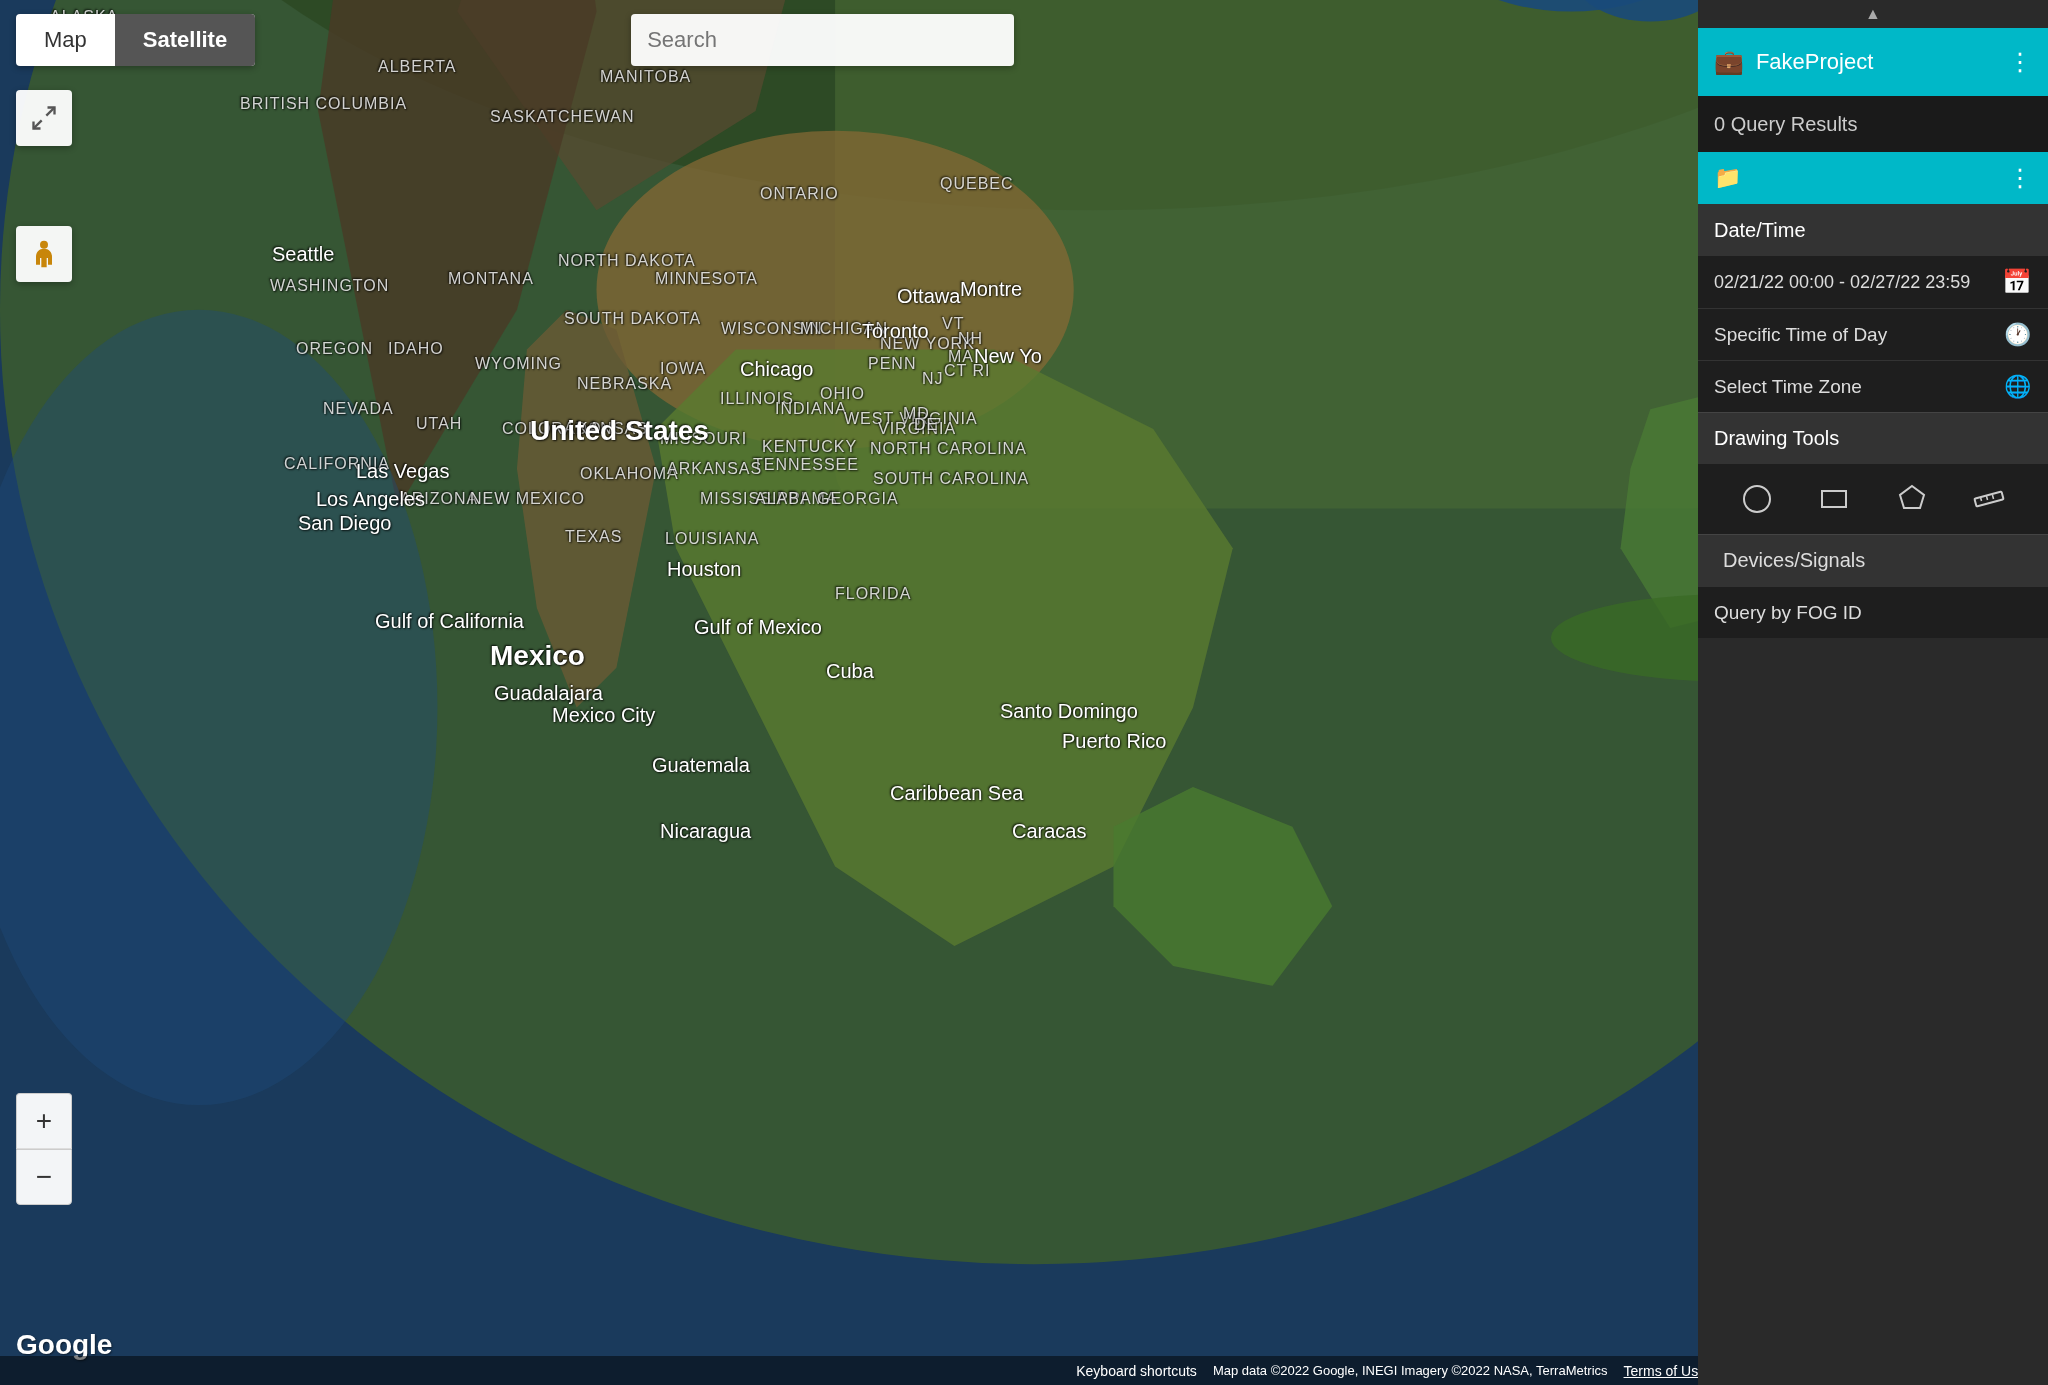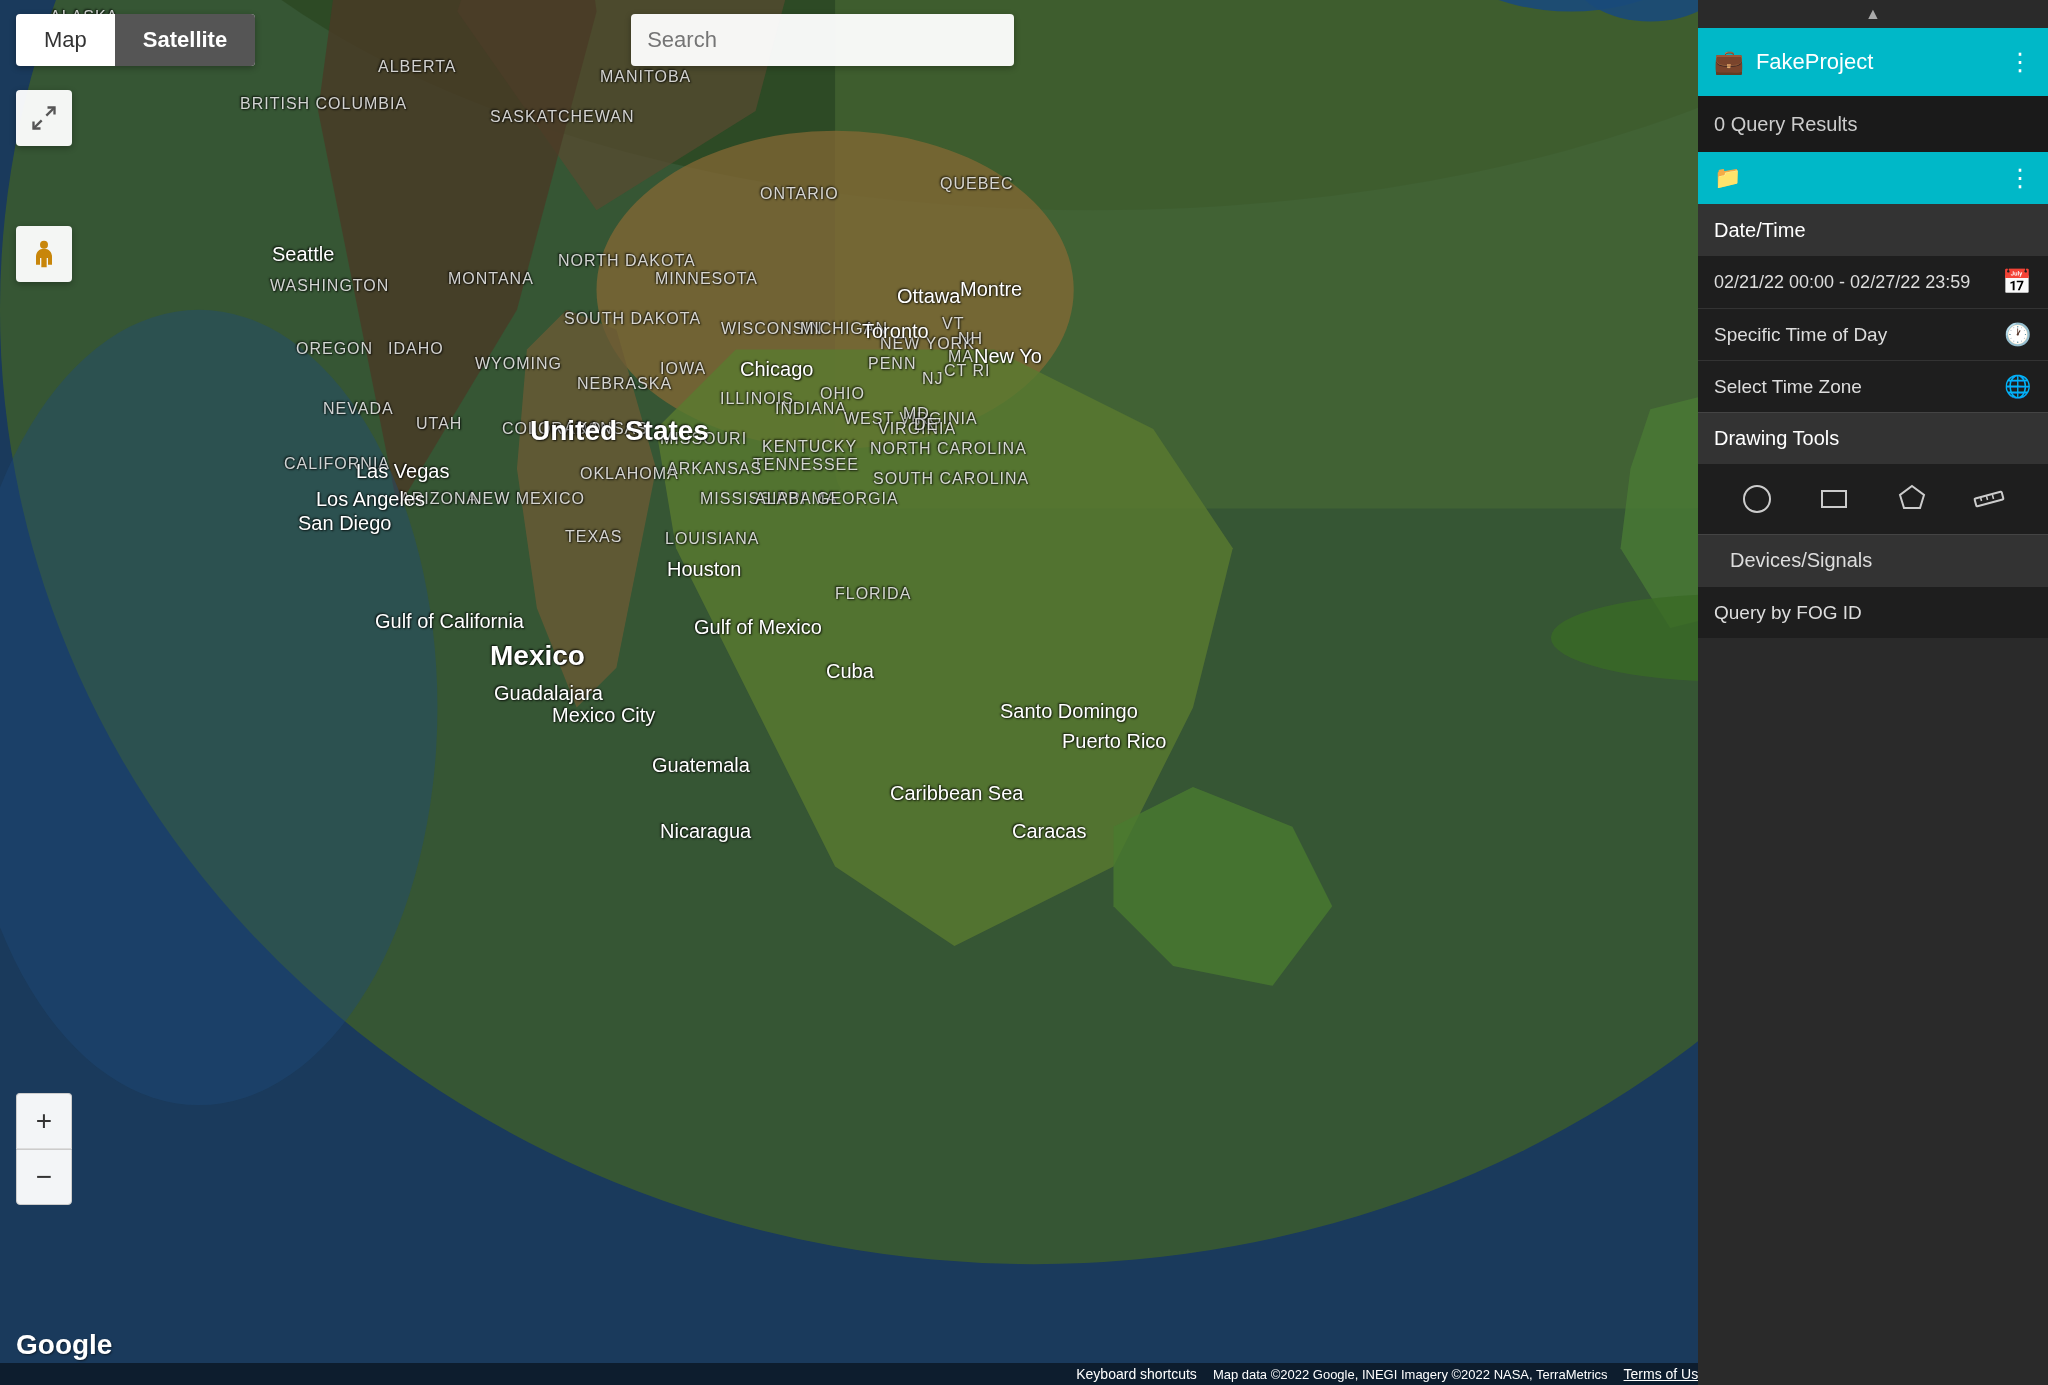--- a/index.html
+++ b/index.html
@@ -148,21 +148,21 @@
       color: #fff;
       text-shadow: 1px 1px 2px rgba(0,0,0,0.5);
     }
 
     
     .bottom-bar {
       position: absolute;
       bottom: 0;
       right: 330px;
       left: 0;
-      height: 22px;
+      height: 29px;
       background: rgba(0,0,0,0.5);
       z-index: 10;
       display: flex;
       align-items: center;
       justify-content: flex-end;
       padding: 0 12px;
       gap: 16px;
       font-size: 14px;
       color: #fff;
     }
@@ -306,21 +306,21 @@
       cursor: pointer;
       color: #ccc;
     }
 
     
     .devices-row {
       background: #333;
       height: 52px;
       display: flex;
       align-items: center;
-      padding: 0 32px;
+      padding: 0 25px;
       font-size: 20px;
       color: #ddd;
       border-top: 1px solid #444;
     }
 
     
     .fog-row {
       background: #1e1e1e;
       height: 52px;
       display: flex;

